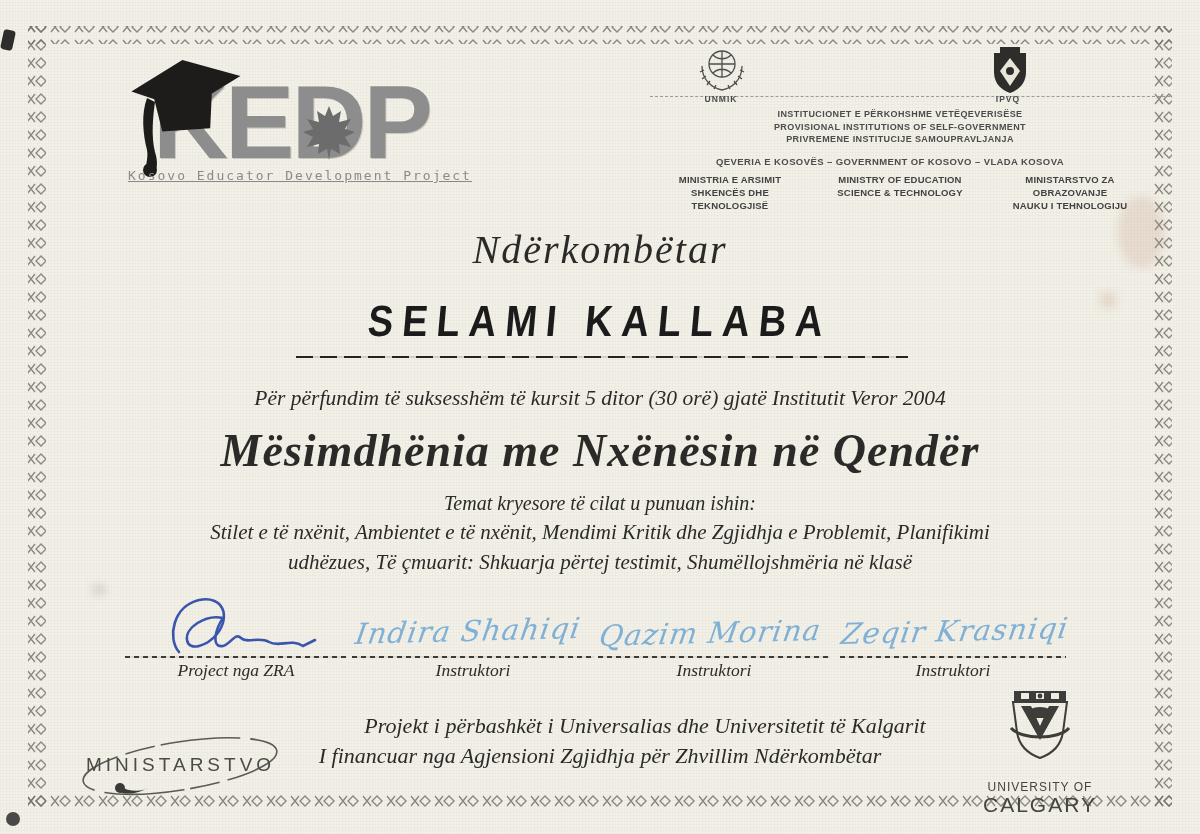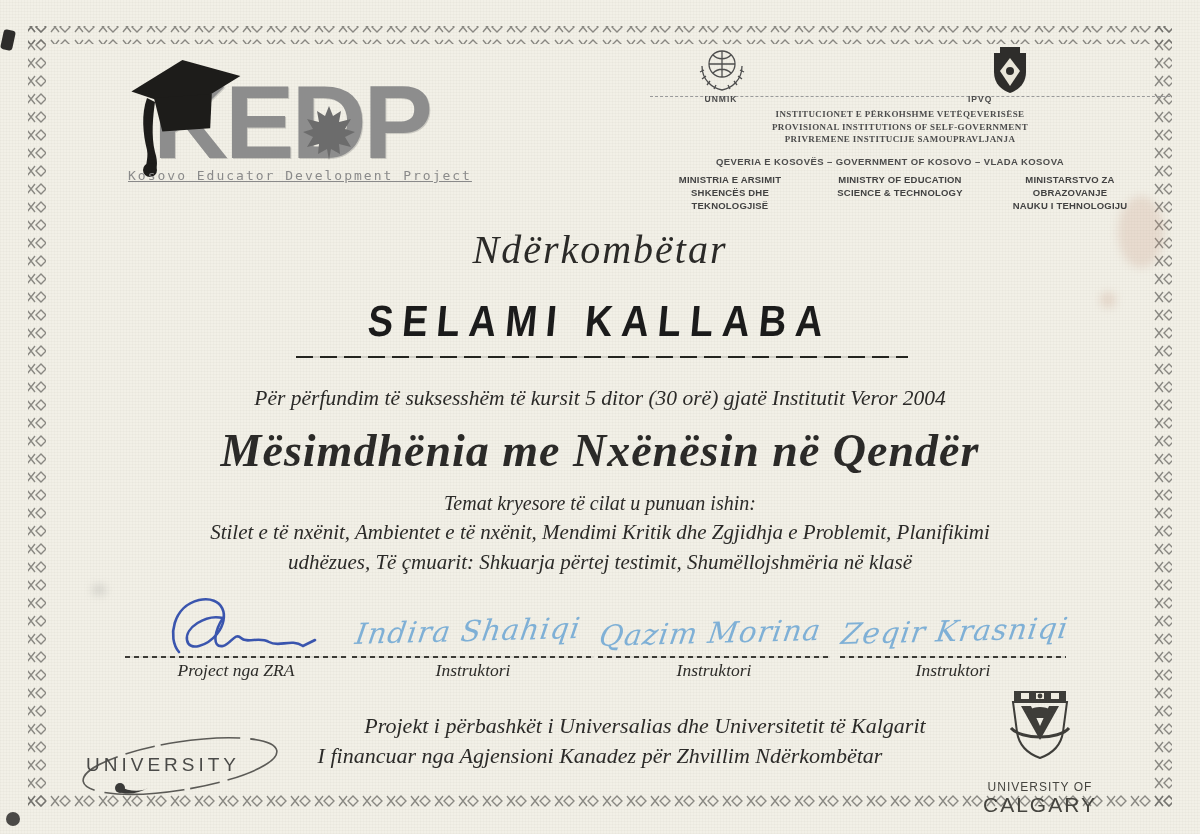--- a/index.html
+++ b/index.html
@@ -30,22 +30,22 @@
     left:23px;top:116px;width:352px;font-family:"DejaVu Sans Mono",monospace;
     font-size:13px;letter-spacing:2px;color:#8a8a8a;white-space:nowrap;text-decoration:underline;
   }
 
   
   .gov{left:650px;top:44px;width:520px;height:160px;color:#4c4c4c;}
   .gov-dash{left:0;top:52px;width:520px;border-top:1px dashed #9a9a9a;}
   .unmik{left:46px;top:2px;}
   .unmik-label{left:26px;top:50px;width:90px;text-align:center;font-size:8.5px;font-weight:bold;letter-spacing:1px;}
   .ipvq{left:338px;top:2px;}
-  .ipvq-label{left:318px;top:50px;width:80px;text-align:left;font-size:8.5px;font-weight:bold;letter-spacing:1px;}
-  .inst{left:30px;top:64px;width:440px;text-align:center;font-size:9px;font-weight:bold;line-height:1.4;letter-spacing:.4px;font-family:Liberation Serif, serif;}
+  .ipvq-label{left:318px;top:50px;width:80px;text-align:center;font-size:8.5px;font-weight:bold;letter-spacing:1px;}
+  .inst{left:30px;top:64px;width:440px;text-align:center;font-size:9px;font-weight:bold;line-height:1.4;letter-spacing:.4px;}
   .govline{left:0px;top:112px;width:480px;text-align:center;font-size:9.5px;font-weight:bold;letter-spacing:.4px;}
   .ministries{left:0px;top:130px;width:500px;display:flex;justify-content:space-between;}
   .mcol{width:160px;text-align:center;font-size:9.5px;font-weight:bold;line-height:1.35;letter-spacing:.2px;color:#424242;}
 
   
   .serifit{font-family:"Liberation Serif",serif;font-style:italic;color:#2b2a28;}
   .cert-title{top:226px;font-size:40px;letter-spacing:2px;}
   .name{
     top:300px;font-family:"Liberation Sans",sans-serif;font-weight:700;
     font-size:38px;letter-spacing:9px;color:#1b1b1b;
@@ -218,31 +218,31 @@
     <div class="sig-label">Instruktori</div>
   </div>
 
   <div class="abs sig s4">
     <div class="sig-name blue-light" style="left:2px;top:16px;">Zeqir Krasniqi</div>
     <div class="sig-line"></div>
     <div class="sig-label">Instruktori</div>
   </div>
 
   <div class="abs center serifit foot1">Projekt i përbashkët i Universalias dhe Universitetit të Kalgarit</div>
-  <div class="abs center serifit foot2">I financuar nga Agjensioni Kanadez për Zhvillim Ndërkombëtar</div>
+  <div class="abs center serifit foot2">I financuar nga Agjensioni Zgjidhja për Zhvillim Ndërkombëtar</div>
 
   <div class="abs universalia">
     <svg class="abs uni-ellipse" width="230" height="72" viewBox="0 0 230 72">
       <g transform="rotate(-9 112 38)">
         <ellipse cx="112" cy="38" rx="98" ry="24" fill="none" stroke="#5b5a56" stroke-width="1.6" stroke-dasharray="60 8 30 6 80 10"></ellipse>
       </g>
       <path d="M52,58 C60,64 74,64 80,60 C70,66 56,68 48,62 Z" fill="#3a3a38"></path>
       <circle cx="52" cy="60" r="5" fill="#3a3a38"></circle>
     </svg>
-    <div class="abs uni-word">UNIVERSITY</div>
+    <div class="abs uni-word">MINISTARSTVO</div>
   </div>
 
   <div class="abs uofc">
     <svg class="uofc-crest" width="78" height="82" viewBox="0 0 78 82">
       <g stroke="#3e3d39" fill="none" stroke-width="2">
         <path d="M14,4 H64 V12 H14 Z" fill="#3e3d39"></path>
         <rect x="20" y="5" width="8" height="6" fill="#efece0" stroke="none"></rect>
         <rect x="35" y="5" width="8" height="6" fill="#efece0" stroke="none"></rect>
         <rect x="50" y="5" width="8" height="6" fill="#efece0" stroke="none"></rect>
         <circle cx="39" cy="8" r="2.4" fill="#3e3d39" stroke="none"></circle>

